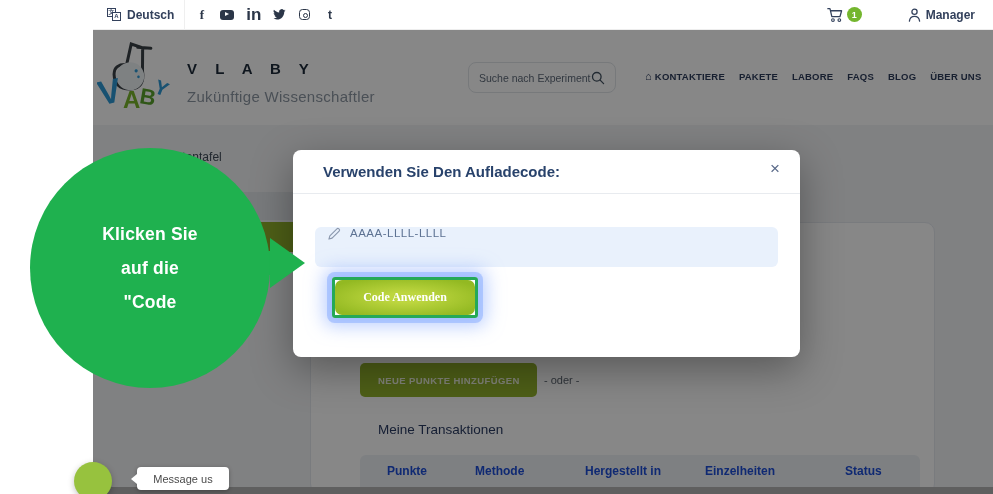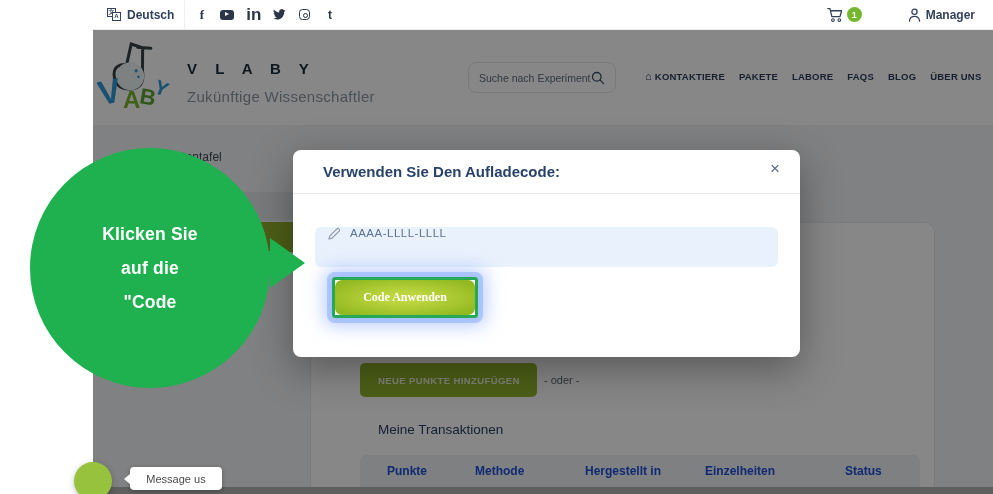--- a/index.html
+++ b/index.html
@@ -104,21 +104,21 @@
     gap:13px; }
   .tut-line { color:#ffffff; font-size:17.5px; font-weight:bold; letter-spacing:.2px; }
   .arrow-tail { position:absolute; left:238px; top:251px; width:38px; height:24px; background:#1fb14f; }
   .arrow-head { position:absolute; left:270px; top:238px; width:0; height:0;
     border-top:25px solid transparent; border-bottom:25px solid transparent; border-left:35px solid #1fb14f; }
 
   
   #chat { position:absolute; left:0; top:0; z-index:110; }
   .chat-btn { position:absolute; left:74px; top:462px; width:38px; height:38px; border-radius:50%;
     background:#97c23e; cursor:pointer; box-shadow:0 2px 6px rgba(0,0,0,.25); }
-  .chat-bubble { position:absolute; left:130px; top:467px; width:92px; height:23px; background:#ffffff;
+  .chat-bubble { position:absolute; left:137px; top:467px; width:92px; height:23px; background:#ffffff;
     border-radius:4px; box-shadow:0 1px 4px rgba(0,0,0,.3); display:flex; align-items:center;
     justify-content:center; font-size:11px; color:#4a4a4a; cursor:pointer; }
   .chat-bubble::before { content:""; position:absolute; left:-6px; top:7px; border-top:5px solid transparent;
     border-bottom:5px solid transparent; border-right:6px solid #ffffff; }
 
   svg { display:block; }
 </style>
 </head>
 <body>
 

